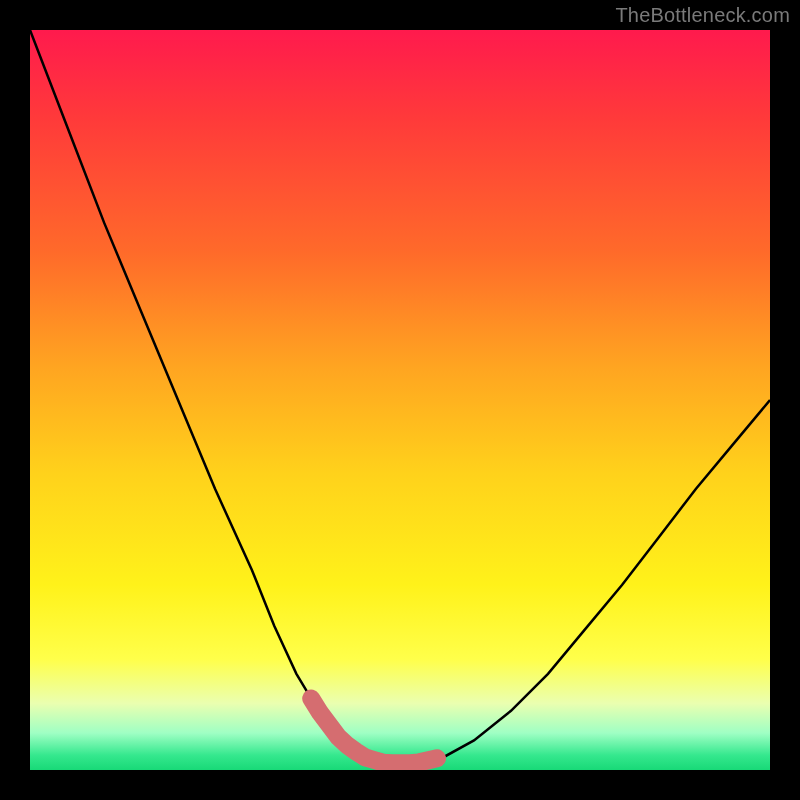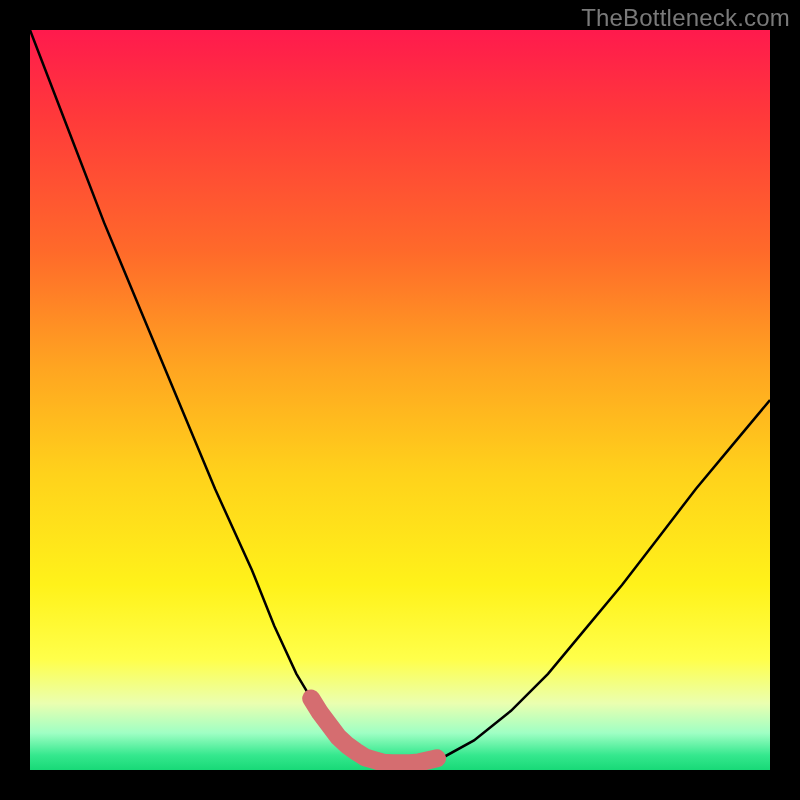--- a/index.html
+++ b/index.html
@@ -53,21 +53,21 @@
     top: 0;
     left: 0;
     width: 740px;
     height: 740px;
   }
   .watermark {
     position: absolute;
     top: 4px;
     right: 10px;
     color: #7a7a7a;
-    font-size: 24px;
+    font-size: 20px;
     letter-spacing: 0.2px;
   }
 </style>
 </head>
 <body>
 
 <div class="frame">
 
   <div class="watermark">TheBottleneck.com</div>
 

